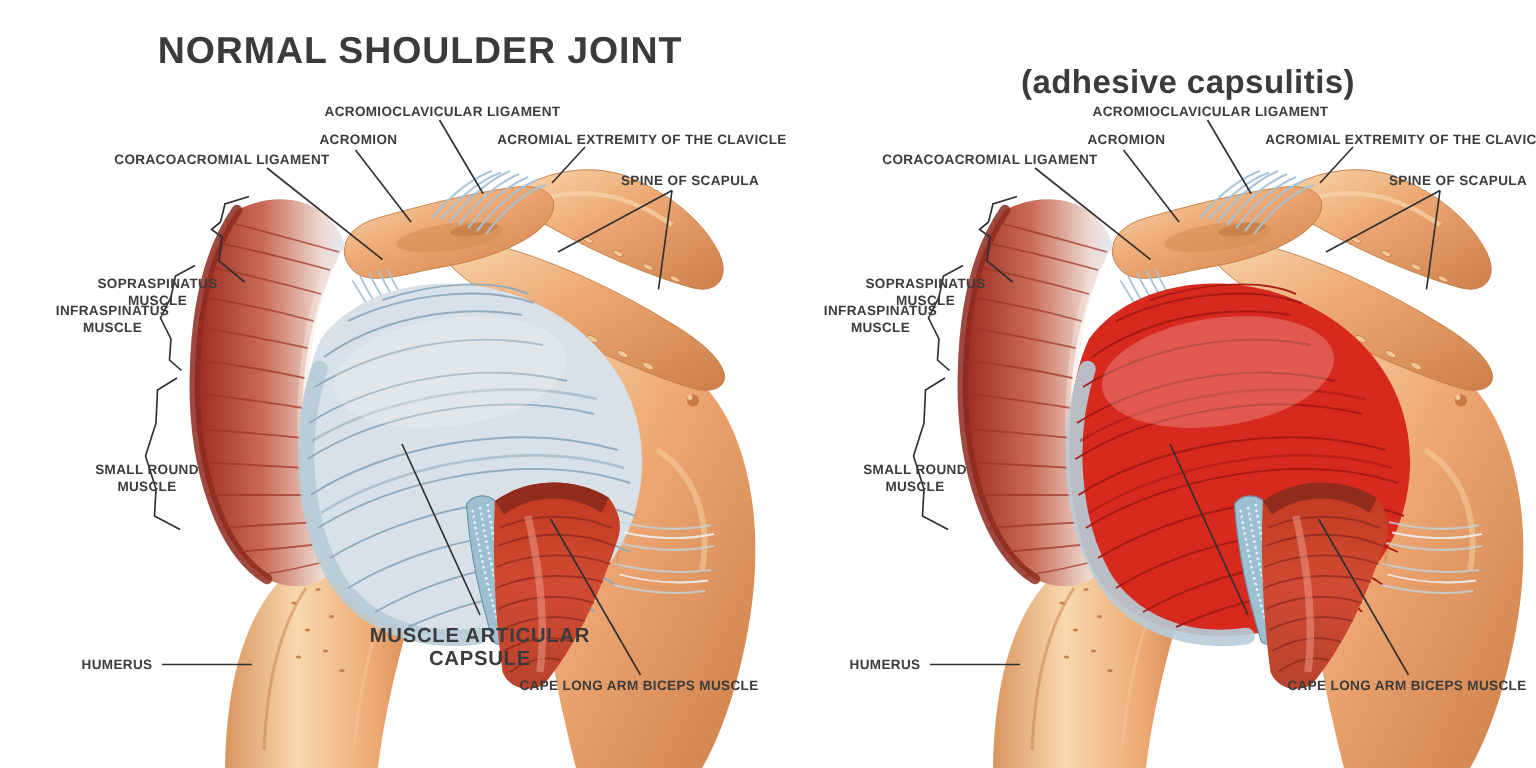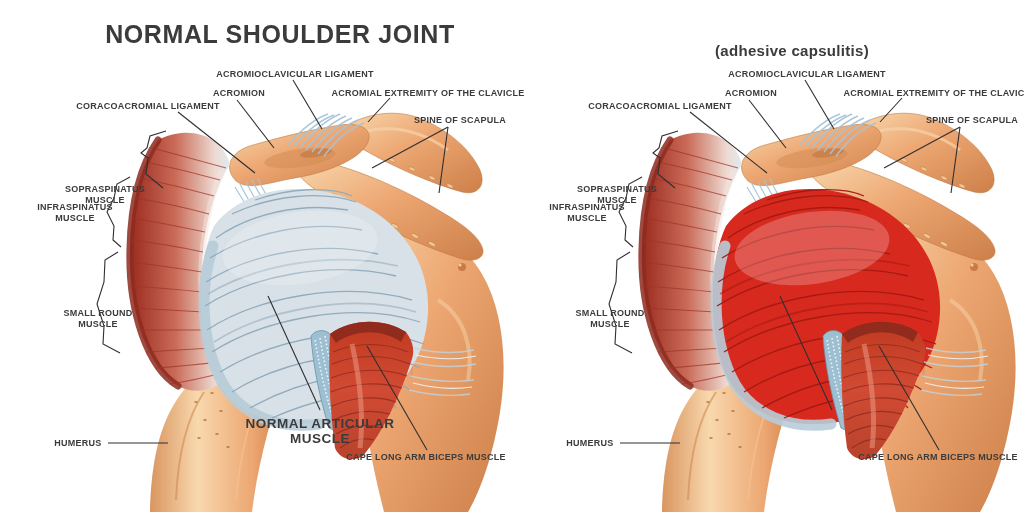--- a/index.html
+++ b/index.html
@@ -20,21 +20,21 @@
   .inflamed .art{
     --cap-fill:var(--c-capsule-inflamed,#d8291e);
     --cap-line:var(--c-capsule-inflamed-line,#a31a12);
   }
   .title{
     position:absolute;left:280px;top:20px;transform:translateX(-50%);
     margin:0;font-size:25px;font-weight:700;letter-spacing:.6px;white-space:nowrap;
   }
   .subtitle{
     position:absolute;left:280px;top:42px;transform:translateX(-50%);
-    font-size:15px;font-weight:700;letter-spacing:.3px;white-space:nowrap;
+    font-size:22px;font-weight:700;letter-spacing:.3px;white-space:nowrap;
   }
   .lbl{
     position:absolute;transform:translateX(-50%);
     font-size:9px;line-height:10.5px;font-weight:700;letter-spacing:.25px;
     text-align:center;
   }
   .nowrap{white-space:nowrap;}
   .l-acl{left:295px;top:69px;}
   .l-acr{left:239px;top:88px;}
   .l-aec{left:428px;top:88px;}
@@ -258,21 +258,21 @@
       <use href="#shoulder-art" x="0" y="0" width="512" height="512"></use>
     </svg>
     <div class="lbl nowrap l-acl">ACROMIOCLAVICULAR LIGAMENT</div>
     <div class="lbl nowrap l-acr">ACROMION</div>
     <div class="lbl nowrap l-aec">ACROMIAL EXTREMITY OF THE CLAVICLE</div>
     <div class="lbl nowrap l-ccl">CORACOACROMIAL LIGAMENT</div>
     <div class="lbl nowrap l-sos">SPINE OF SCAPULA</div>
     <div class="lbl l-sup">SOPRASPINATUS MUSCLE</div>
     <div class="lbl l-inf">INFRASPINATUS MUSCLE</div>
     <div class="lbl l-smr">SMALL ROUND MUSCLE</div>
-    <div class="lbl l-cap">NORMAL ARTICULAR MUSCLE</div>
+    <div class="lbl l-cap">MUSCLE ARTICULAR CAPSULE</div>
     <div class="lbl nowrap l-hum">HUMERUS</div>
     <div class="lbl nowrap l-bic">CAPE LONG ARM BICEPS MUSCLE</div>
   </section>
 
   <section class="panel panel-right inflamed">
     <div class="subtitle">(adhesive capsulitis)</div>
     <svg class="art" viewBox="0 0 512 512">
       <use href="#shoulder-art" x="0" y="0" width="512" height="512"></use>
     </svg>
     <div class="lbl nowrap l-acl">ACROMIOCLAVICULAR LIGAMENT</div>

